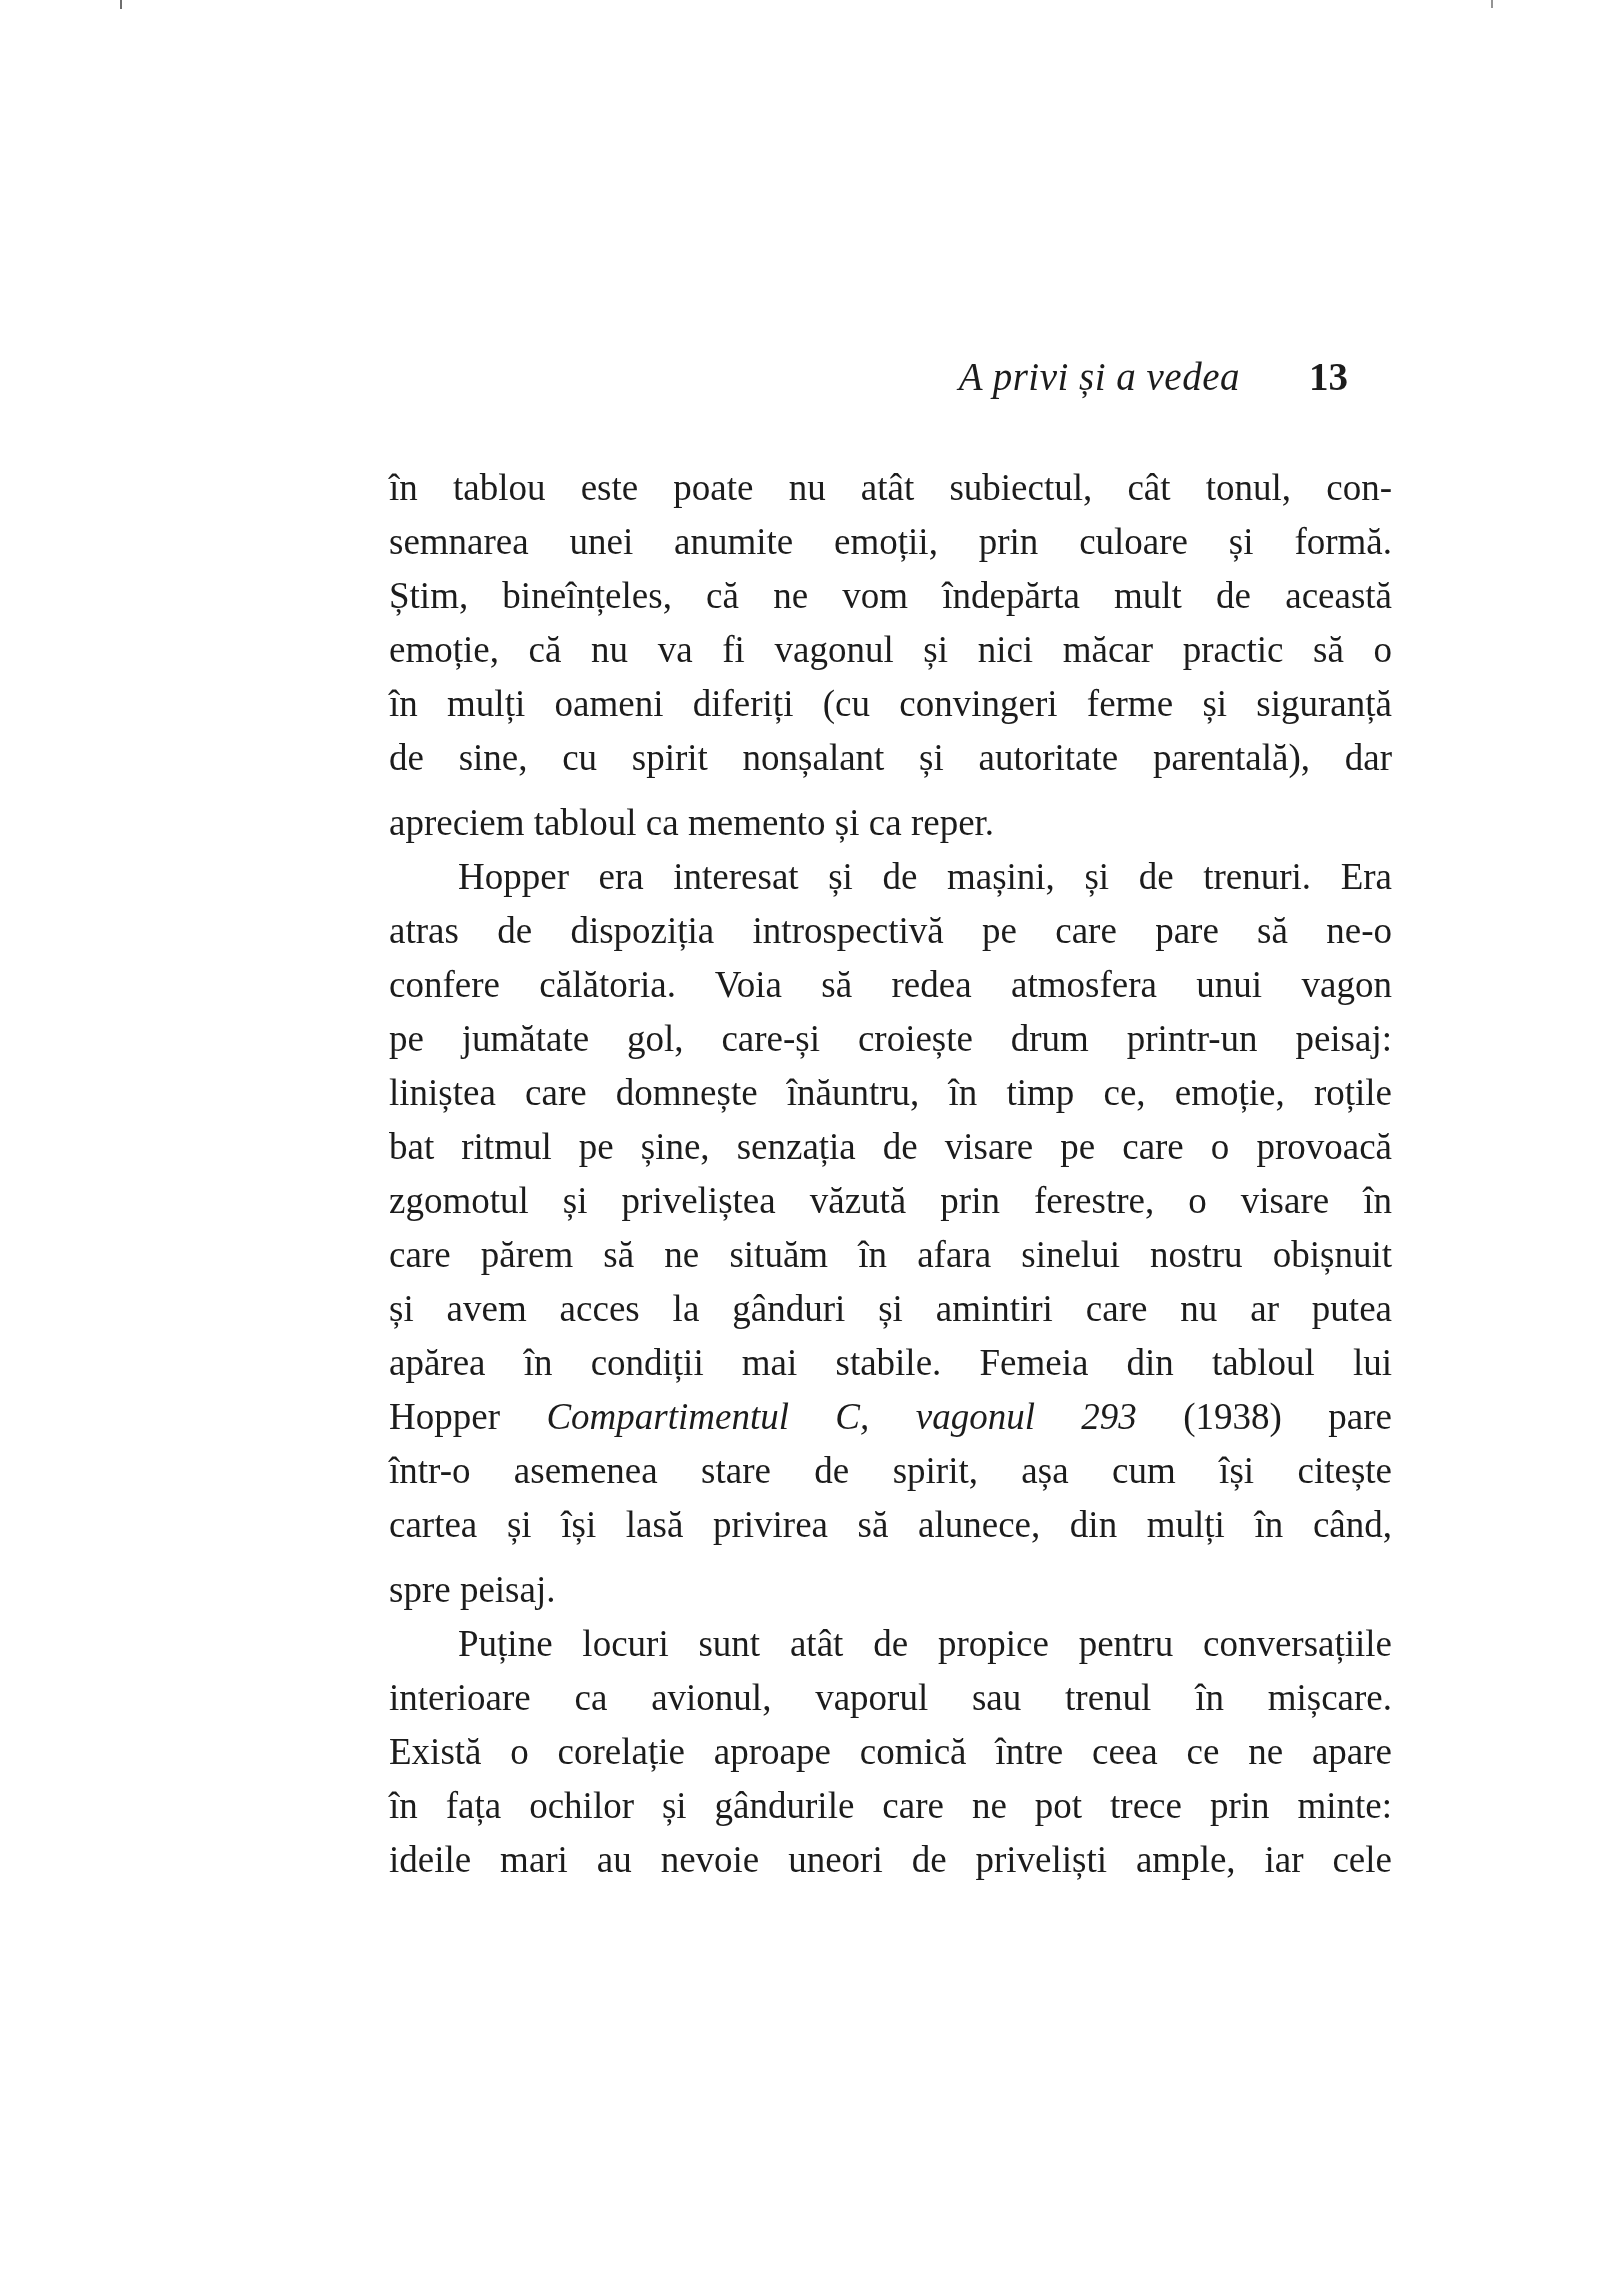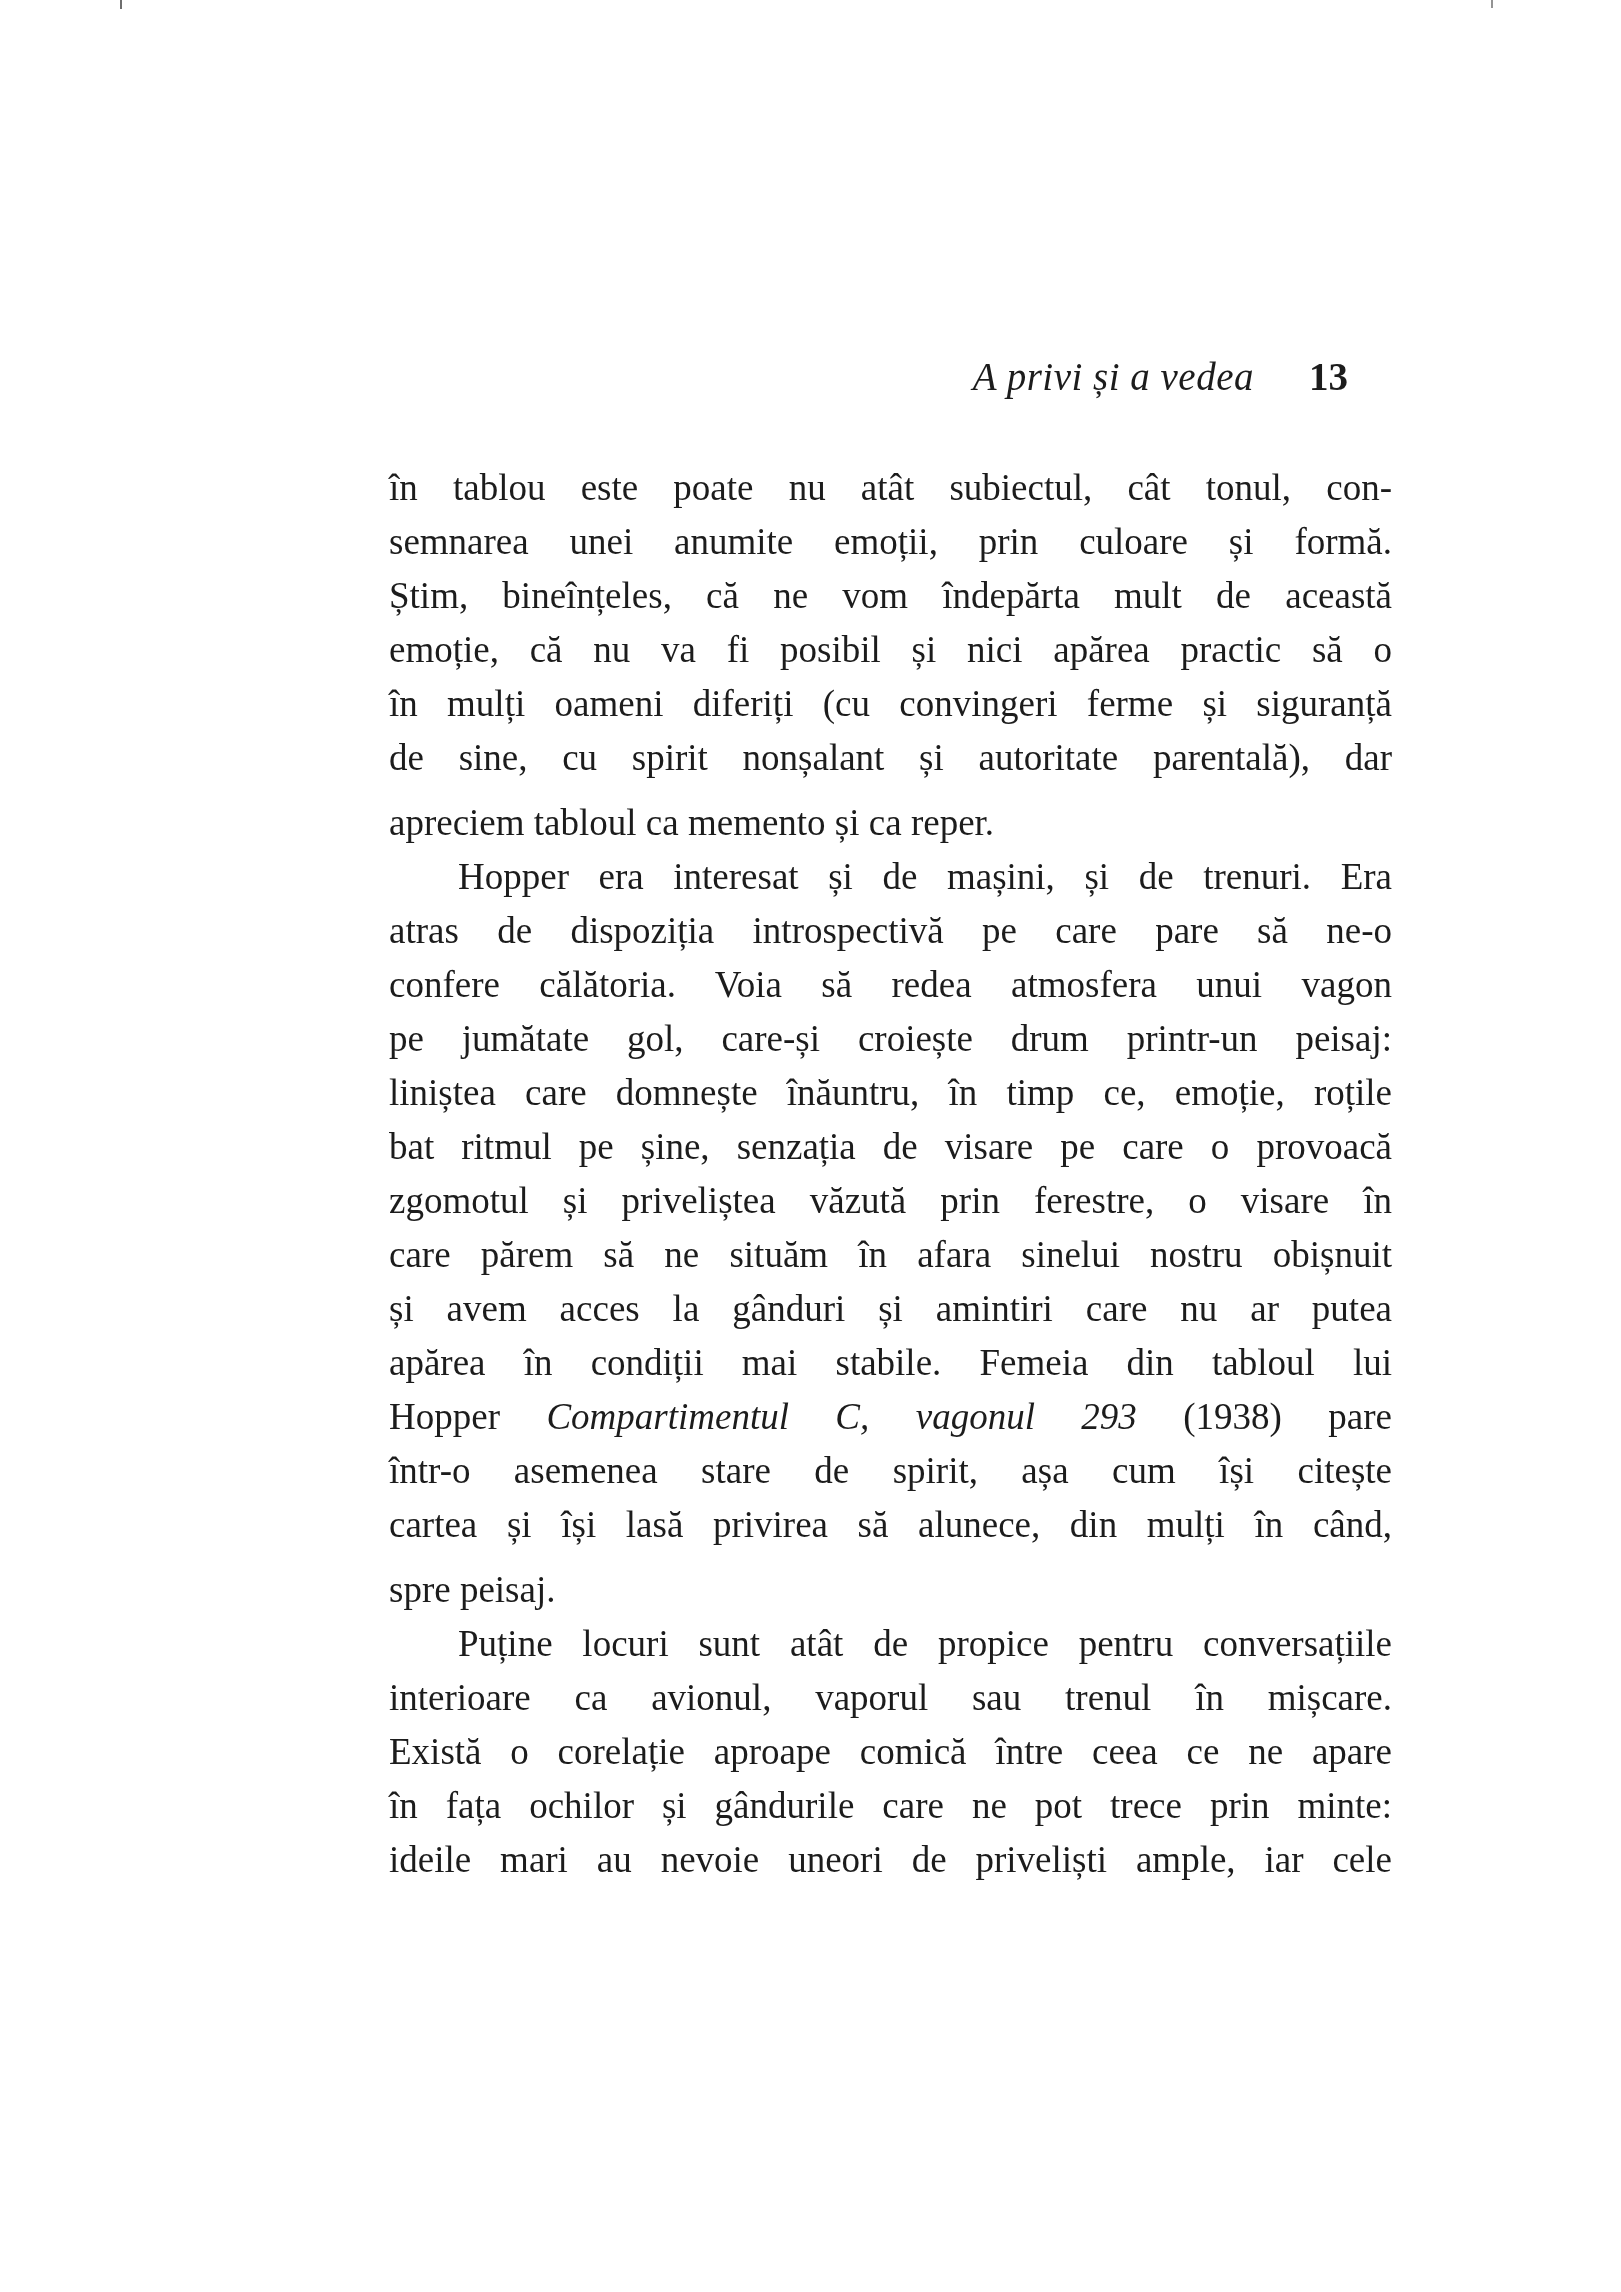--- a/index.html
+++ b/index.html
@@ -29,21 +29,21 @@
   .crop-mark.right { left: 1491px; height: 7.8px; opacity: 0.55; }
 
   .running-header {
     position: absolute;
     top: 353px;
     left: 389px;
     width: 1003px;
     display: flex;
     justify-content: flex-end;
     align-items: baseline;
-    gap: 55px;
+    gap: 69px;
     padding-right: 44px;
     box-sizing: border-box;
     font-size: 39px;
     line-height: 47px;
     white-space: nowrap;
   }
   .running-title {
     font-style: italic;
     letter-spacing: 0.5px;
   }
@@ -93,21 +93,21 @@
     <span class="running-title">A privi și a vedea</span>
     <span class="page-number">13</span>
   </header>
 
   <main class="text-block">
 
     <div class="para">
       <div class="line">în tablou este poate nu atât subiectul, cât tonul, con-</div>
       <div class="line">semnarea unei anumite emoții, prin culoare și formă.</div>
       <div class="line">Știm, bineînțeles, că ne vom îndepărta mult de această</div>
-      <div class="line">emoție, că nu va fi posibil și nici apărea practic să o</div>
+      <div class="line">emoție, că nu va fi vagonul și nici măcar practic să o</div>
       <div class="line">în mulți oameni diferiți (cu convingeri ferme și siguranță</div>
       <div class="line">de sine, cu spirit nonșalant și autoritate parentală), dar</div>
       <div class="line ragged">apreciem tabloul ca memento și ca reper.</div>
     </div>
 
     <div class="para">
       <div class="line indent">Hopper era interesat și de mașini, și de trenuri. Era</div>
       <div class="line">atras de dispoziția introspectivă pe care pare să ne-o</div>
       <div class="line">confere călătoria. Voia să redea atmosfera unui vagon</div>
       <div class="line">pe jumătate gol, care-și croiește drum printr-un peisaj:</div>

